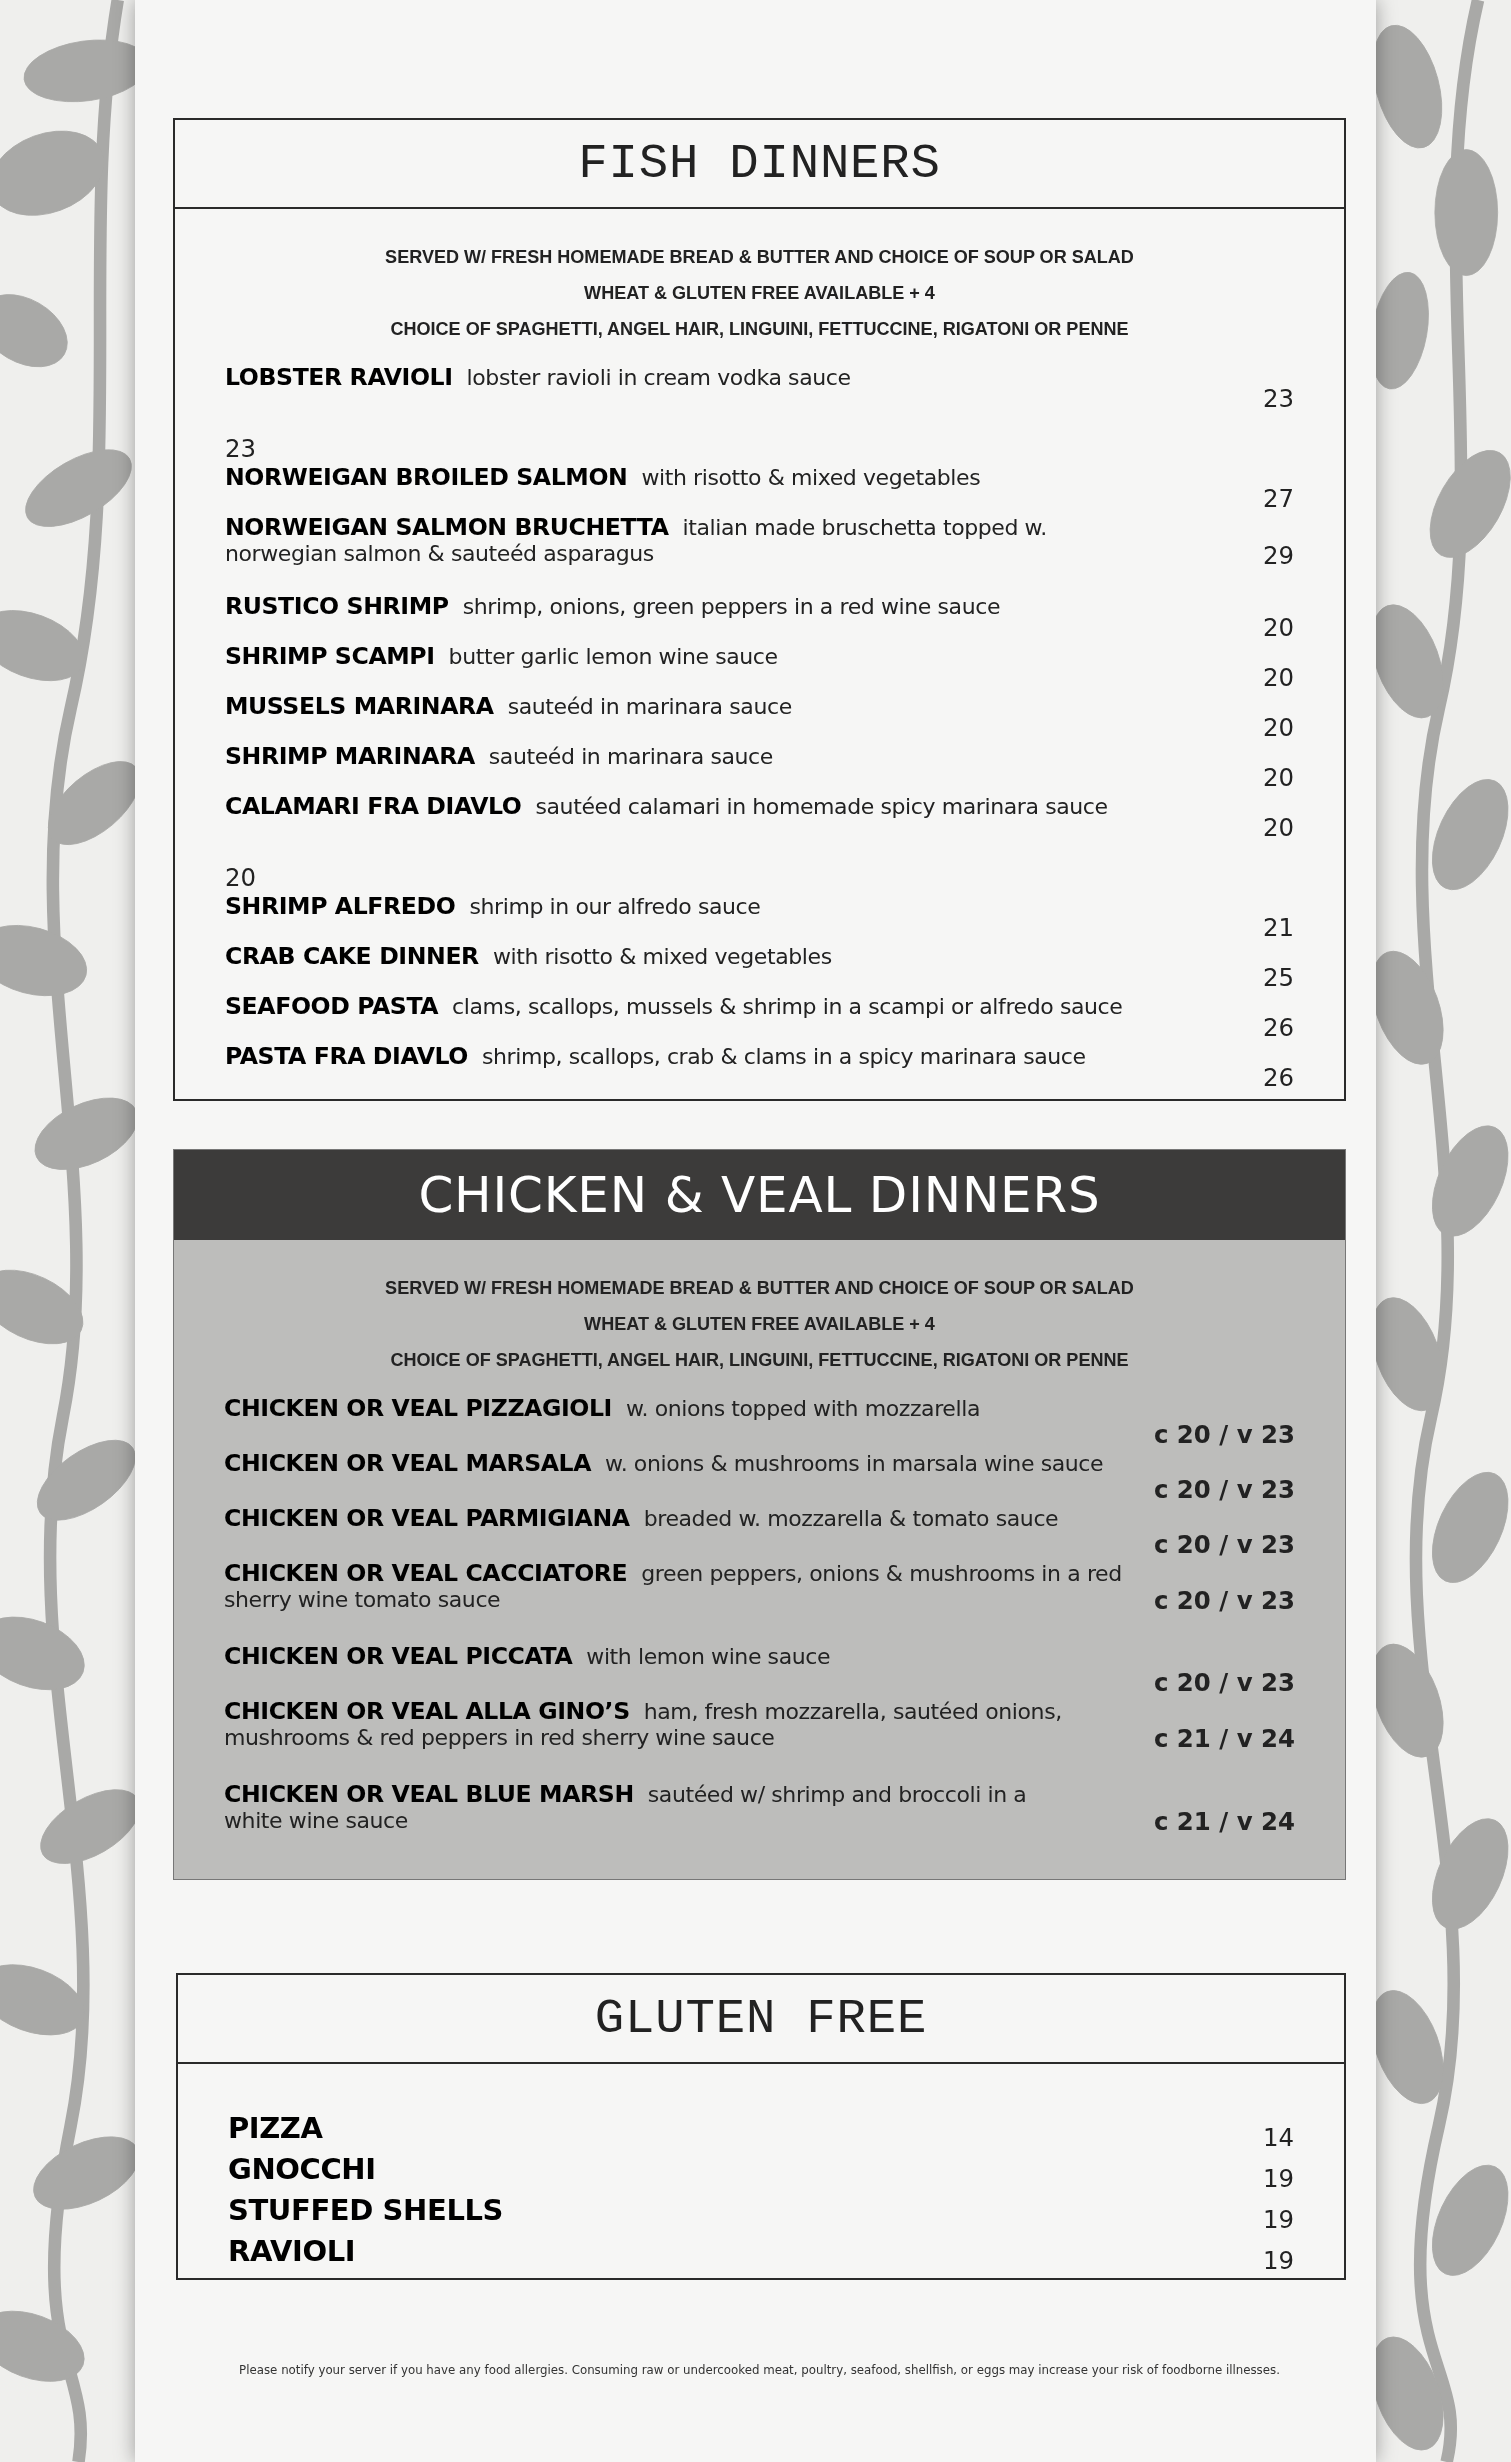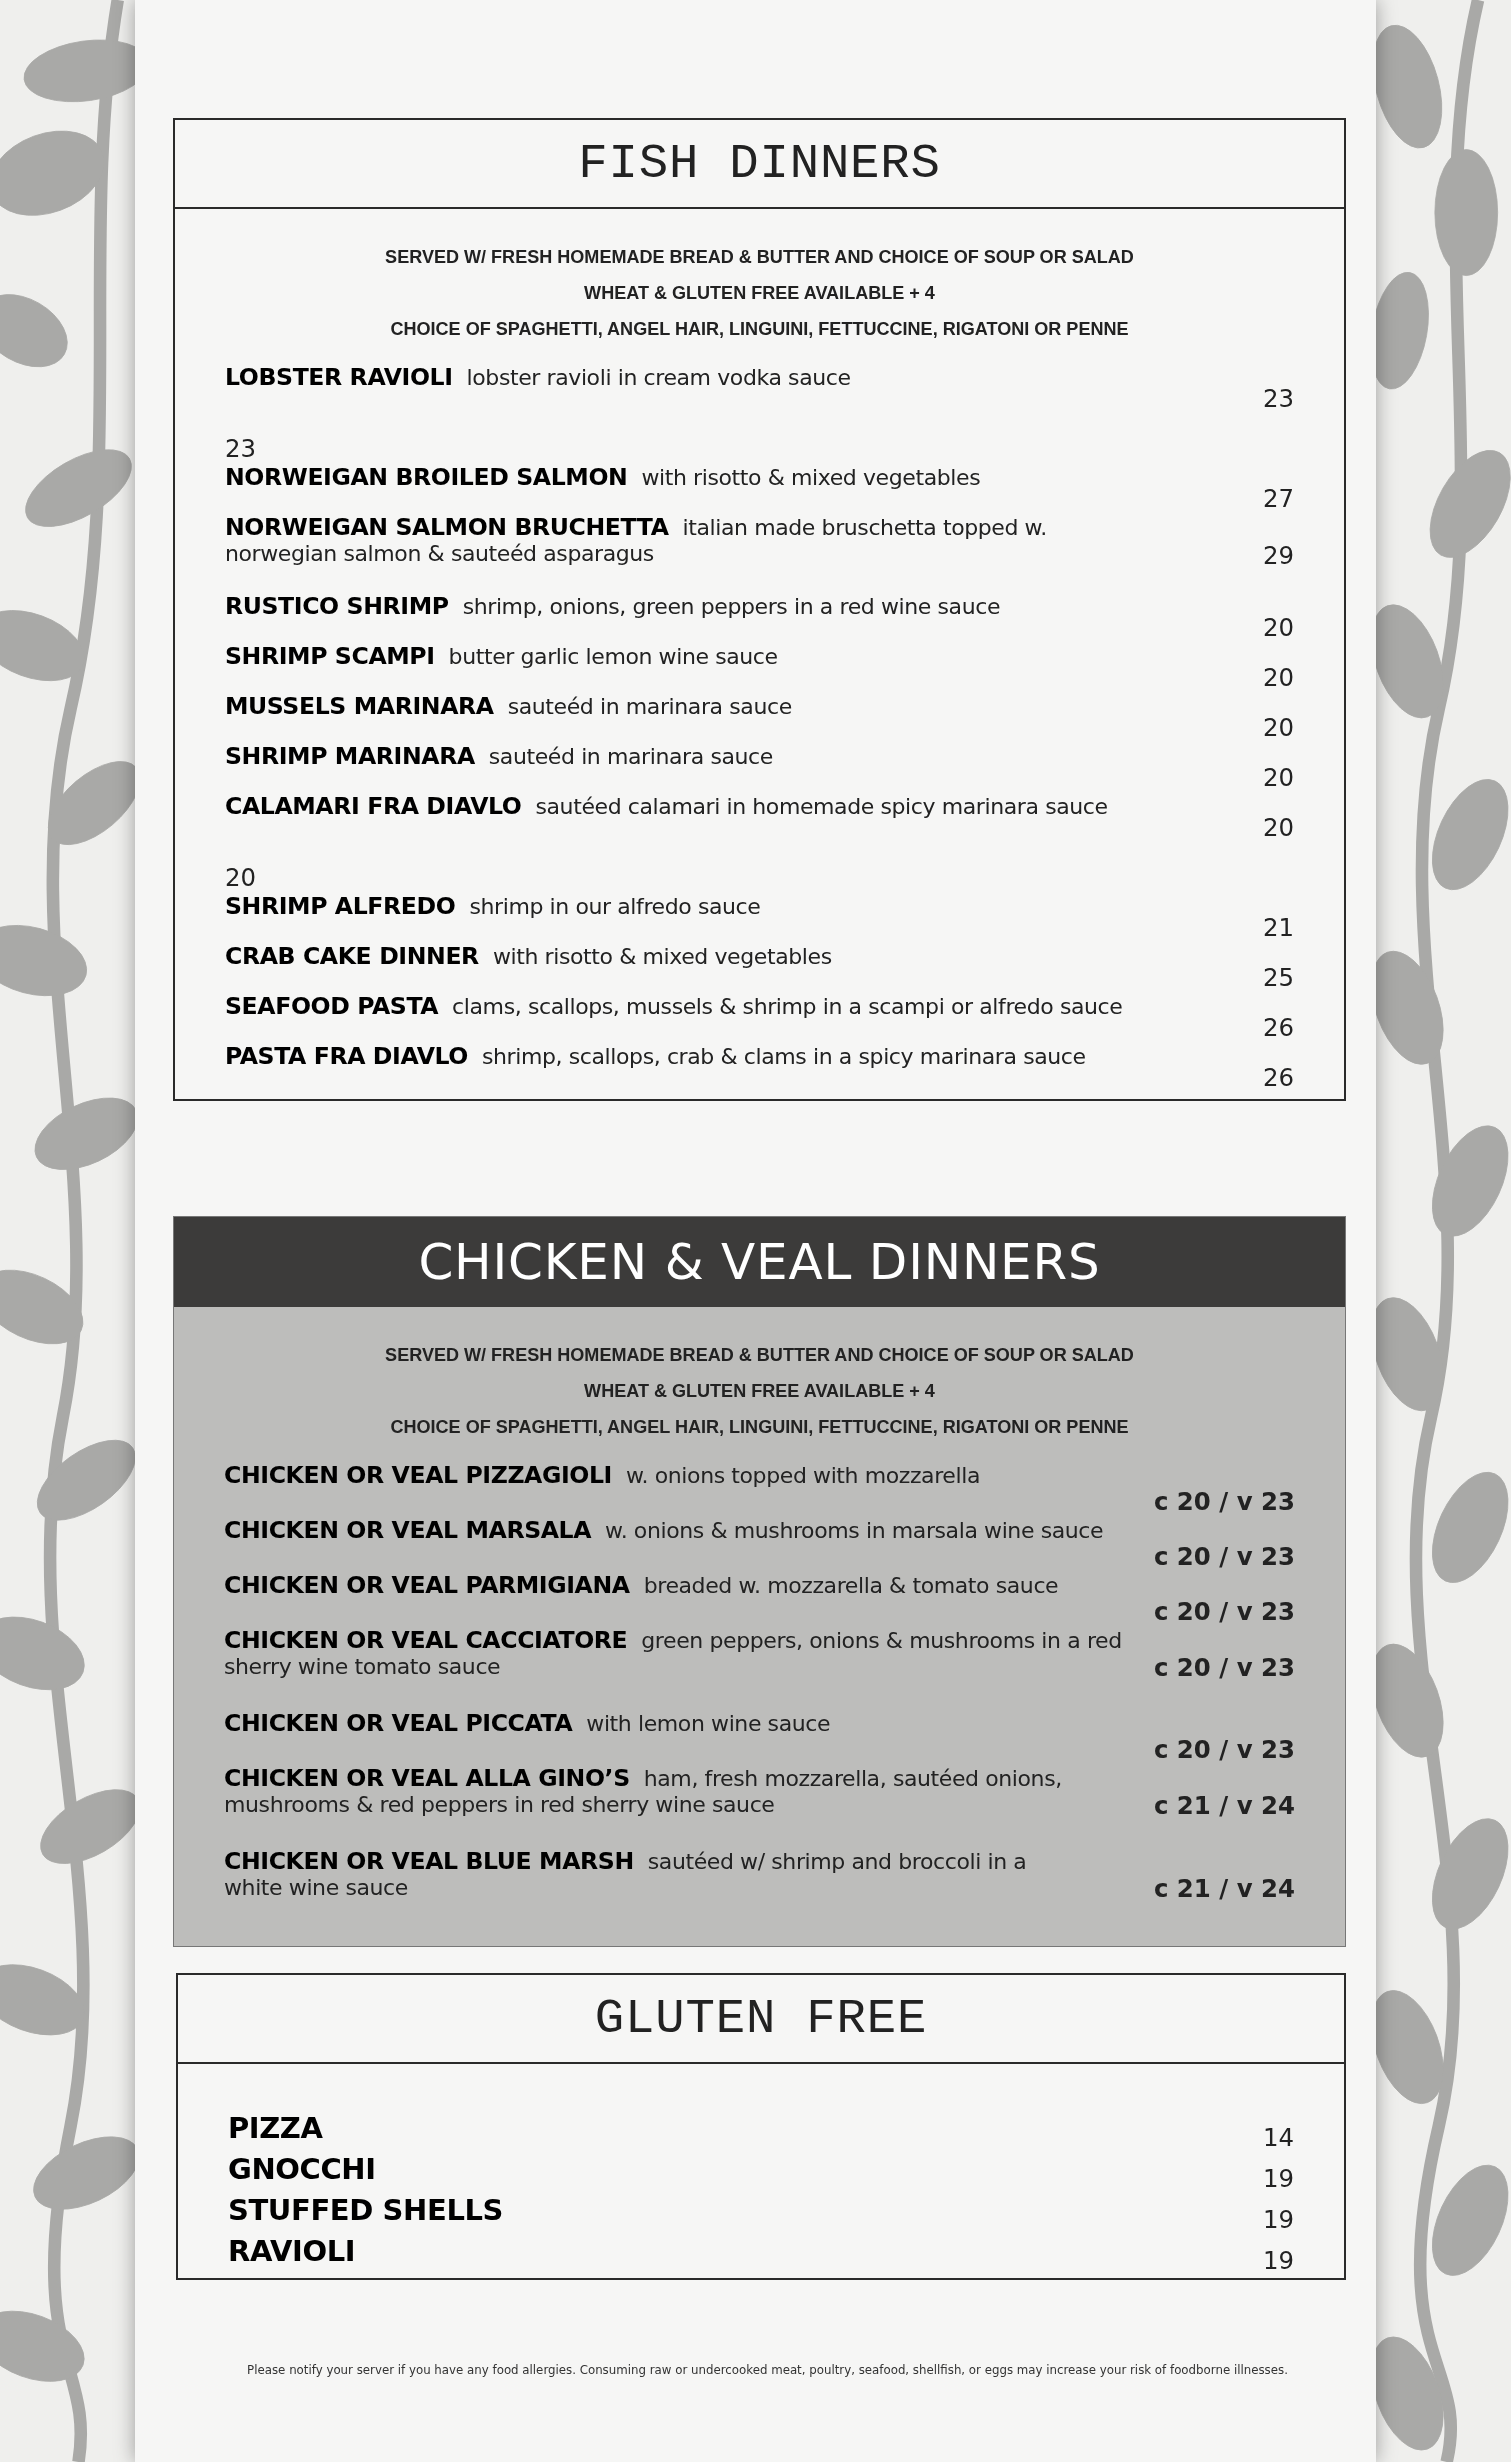--- a/index.html
+++ b/index.html
@@ -40,21 +40,21 @@
   .price { font-weight:normal; font-size:24.4px; font-family:"DejaVu Sans", sans-serif; white-space:nowrap; align-self:flex-end; }
   .fish .item { min-height:50px; }
   .fish .item.two { min-height:79px; }
   .cv .item { min-height:55px; }
   .cv .item.two { min-height:83px; }
   .cv .price { font-size:24.4px; font-weight:bold; }
   .gf .items { padding:31.5px 50px 0 50px; }
   .gf .item { min-height:41px; }
   .gf .name { font-size:29px; }
   .footer {
-    position:absolute; left:12px; width:1241px; top:2363px; text-align:center;
+    position:absolute; left:4px; width:1241px; top:2363px; text-align:center;
     font-size:11.8px; color:#333; font-family:"DejaVu Sans", sans-serif;
   }
 </style>
 </head>
 <body>
 
 <svg class="leaves left" viewBox="0 0 172 3127" preserveAspectRatio="none">
   <g fill="#a9a9a7" stroke="#a9a9a7">
     <path d="M150 0 C 100 300, 160 600, 90 900 S 140 1500, 80 1800 S 150 2400, 90 2700 S 120 3000, 100 3127" fill="none" stroke-width="16"></path>
     <ellipse cx="110" cy="90" rx="80" ry="38" transform="rotate(-8 110 90)"></ellipse>
@@ -155,21 +155,21 @@
           <div class="txt"><span class="name">SEAFOOD PASTA</span><span class="desc">clams, scallops, mussels &amp; shrimp in a scampi or alfredo sauce</span></div>
           <span class="price">26</span>
         </div>
       <div class="item">
           <div class="txt"><span class="name">PASTA FRA DIAVLO</span><span class="desc">shrimp, scallops, crab &amp; clams in a spicy marinara sauce</span></div>
           <span class="price">26</span>
         </div>
     </div>
   </div>
 
-  <div class="section dark cv" style="top:1216px; height:731px;">
+  <div class="section dark cv" style="top:1149px; height:731px;">
     <div class="sec-head">CHICKEN &amp; VEAL DINNERS</div>
     <div class="notes">
       <div class="note">SERVED W/ FRESH HOMEMADE BREAD &amp; BUTTER  AND CHOICE OF SOUP OR SALAD</div>
       <div class="note">WHEAT &amp; GLUTEN FREE AVAILABLE  + 4</div>
       <div class="note">CHOICE OF SPAGHETTI, ANGEL HAIR, LINGUINI, FETTUCCINE, RIGATONI OR PENNE</div>
     </div>
     <div class="items">
       <div class="item">
           <div class="txt"><span class="name">CHICKEN OR VEAL PIZZAGIOLI</span><span class="desc">w. onions topped with mozzarella</span></div>
           <span class="price">c  20 / v  23</span>

